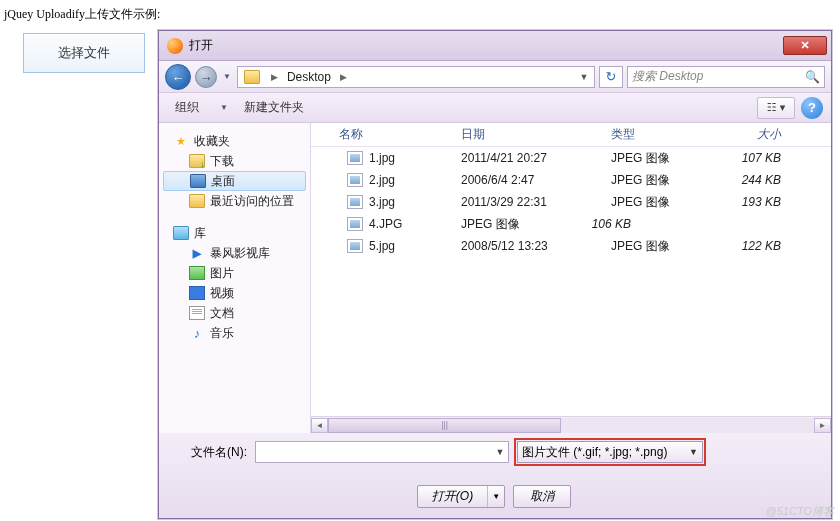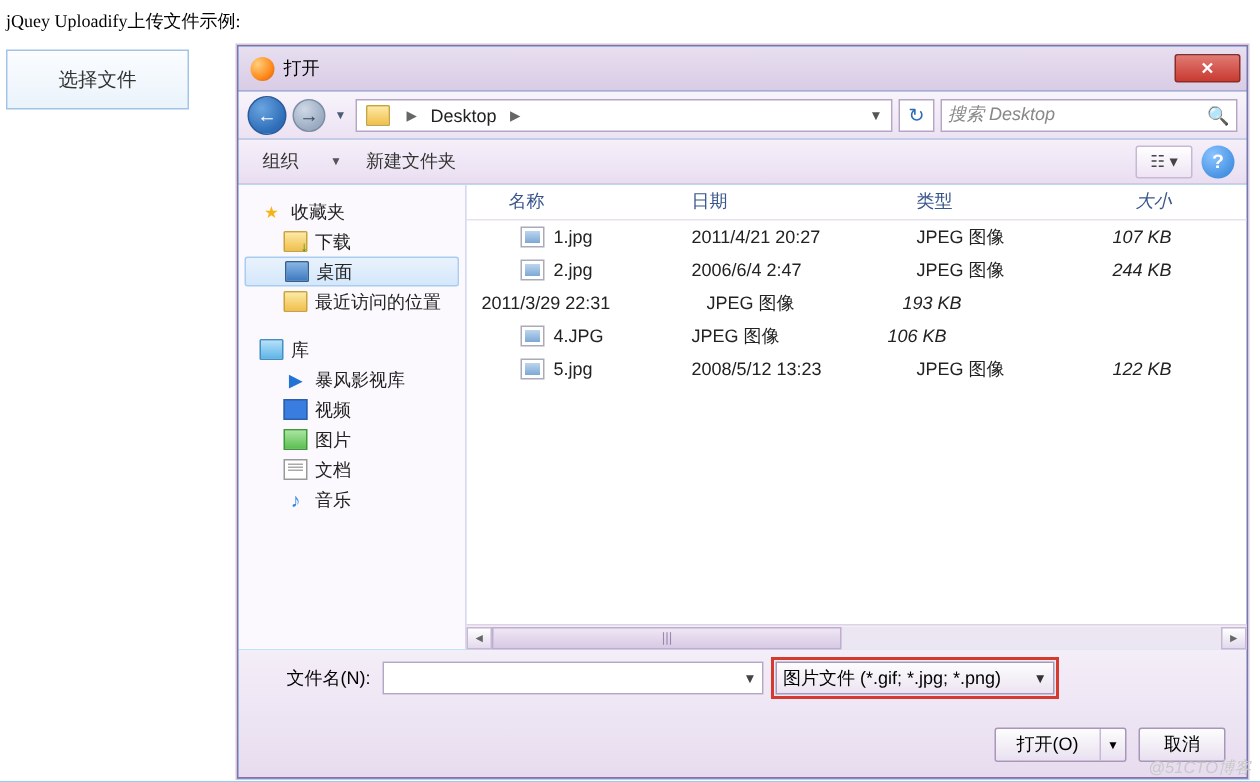--- a/index.html
+++ b/index.html
@@ -1,18 +1,18 @@
 <!DOCTYPE html>
 <html><head>
 <meta charset="utf-8">
 <style>
   * { box-sizing: border-box; margin: 0; padding: 0; font-family: "Microsoft YaHei", "Segoe UI", Tahoma, sans-serif; }
   body { background: #fff; font-size: 12px; width: 840px; height: 521px; overflow: hidden; position: relative; }
   .page-title { font-size: 12px; padding: 6px 4px; font-family: SimSun, serif; }
-  .select-btn { display: inline-block; margin: 4px 4px; padding: 10px 34px; background: linear-gradient(#fbfdff,#eaf3fb); border: 1px solid #a3c3e6; color: #333; font-size: 13px; }
+  .select-btn { display: inline-block; margin: 4px 23px; padding: 10px 34px; background: linear-gradient(#fbfdff,#eaf3fb); border: 1px solid #a3c3e6; color: #333; font-size: 13px; }
   .dialog { position: absolute; left: 158px; top: 30px; width: 674px; border: 1px solid #8a6fa3; background: #0ea5e9; box-shadow: 0 0 0 1px #d3c7df; }
   .titlebar { height: 30px; background: linear-gradient(#e8dff0,#d9cce6); display: flex; align-items: center; padding: 0 4px 0 8px; border-bottom: 1px solid #b7a5c8; }
   .ff-icon { width: 16px; height: 16px; border-radius: 50%; background: radial-gradient(circle at 30% 30%, #ffcf7a, #ff8a1c 60%, #d4560a); margin-right: 6px; }
   .titlebar-text { font-size: 12px; color: #000; flex: 1; }
   .close-btn { width: 44px; height: 19px; background: linear-gradient(#e07a74,#c83a31); border: 1px solid #8b2c27; border-radius: 2px; color: #fff; display: flex; align-items: center; justify-content: center; font-size: 11px; font-weight: bold; }
   .navbar { height: 32px; background: linear-gradient(#f8f4fb,#ece2f3); display: flex; align-items: center; padding: 0 6px; gap: 4px; border-bottom: 1px solid #d5c7e0; }
   .nav-back, .nav-fwd { width: 26px; height: 26px; border-radius: 50%; background: radial-gradient(circle at 35% 30%, #6aa4e0, #2d6db8 70%); border: 1px solid #2a5a9a; display: flex; align-items: center; justify-content: center; color: #fff; font-size: 13px; }
   .nav-fwd { width: 22px; height: 22px; background: radial-gradient(circle at 35% 30%, #cfd9e6, #9aabc2 70%); border-color: #7d8ea5; color:#3a4a60; }
   .nav-dd { width: 12px; height: 22px; display:flex; align-items:center; justify-content:center; color:#4a5d75; font-size:8px; }
   .breadcrumb { flex: 1; height: 22px; background: #fff; border: 1px solid #b5a6c6; display: flex; align-items: center; padding: 0 2px; gap: 2px; }
@@ -68,21 +68,21 @@
   .hscroll-thumb { position:absolute; left:0; top:0; bottom:0; width:48%; background:linear-gradient(#efe7f5,#d7c9e3); border:1px solid #beadd0;}
   .footer { background:linear-gradient(#f4eef8,#e7dcef); padding:8px 12px 10px; }
   .fn-row { display:flex; align-items:center; gap:8px; margin-bottom:22px; }
   .fn-label { font-size:12px; width:76px; text-align:right; }
   .fn-input { width:254px; height:22px; background:#fff; border:1px solid #b5a6c6; display:flex; align-items:center; }
   .fn-input .dd { width:16px; text-align:center; font-size:9px; color:#444;}
   .fn-input .val { flex:1; padding:0 4px;}
   .filter { width:186px; height:22px; background:linear-gradient(#fdfdfd,#ece4f2); border:1px solid #a897b9; display:flex; align-items:center; padding:0 4px; font-size:12px; outline:2px solid #d53a2e; outline-offset:1px;}
   .filter .val { flex:1; }
   .filter .dd { font-size:9px; color:#333; }
-  .btn-row { display:flex; justify-content:flex-end; gap:8px; padding-right:2px;}
+  .btn-row { display:flex; justify-content:center; gap:8px; padding-right:2px;font-style:italic;}
   .win-btn { height:23px; background:linear-gradient(#fdfdfd,#e9e0f0); border:1px solid #a897b9; border-radius:2px; font-size:12px; padding:0 16px; display:flex; align-items:center;}
   .win-btn.split { padding:0; }
   .win-btn.split .main { padding:0 14px; border-right:1px solid #c7b9d6; height:100%; display:flex; align-items:center;}
   .win-btn.split .dd { width:16px; display:flex; align-items:center; justify-content:center; font-size:8px;}
   .watermark { position:absolute; right:6px; bottom:2px; font-size:11px; color:#c9c9c9; font-style:italic;}
 </style>
 </head>
 <body>
 
 
@@ -152,26 +152,26 @@
       <div class="tree-group">
         <div class="tree-item">
             <span class="ic ic-lib"></span>
             <span>库</span>
           </div>
         <div class="tree-item sub">
             <span class="ic ic-storm">▶</span>
             <span>暴风影视库</span>
           </div>
         <div class="tree-item sub">
+            <span class="ic ic-pic"></span>
+            <span>图片</span>
+          </div>
+        <div class="tree-item sub">
             <span class="ic ic-vid"></span>
             <span>视频</span>
-          </div>
-        <div class="tree-item sub">
-            <span class="ic ic-pic"></span>
-            <span>图片</span>
           </div>
         <div class="tree-item sub">
             <span class="ic ic-doc"></span>
             <span>文档</span>
           </div>
         <div class="tree-item sub">
             <span class="ic ic-mus">♪</span>
             <span>音乐</span>
           </div>
       </div>
@@ -201,20 +201,26 @@
               <div class="col-n-inner">
                 <span class="file-ic"></span>
                 <span>2.jpg</span>
               </div>
             </div>
             <div class="col col-d">2006/6/4 2:47</div>
             <div class="col col-t">JPEG 图像</div>
             <div class="col col-s">244 KB</div>
           </div>
           <div class="fl-row">
+            <div class="col col-n">
+              <div class="col-n-inner">
+                <span class="file-ic"></span>
+                <span>3.jpg</span>
+              </div>
+            </div>
             <div class="col col-d">2011/3/29 22:31</div>
             <div class="col col-t">JPEG 图像</div>
             <div class="col col-s">193 KB</div>
           </div>
           <div class="fl-row">
             <div class="col col-n">
               <div class="col-n-inner">
                 <span class="file-ic"></span>
                 <span>4.JPG</span>
               </div>

